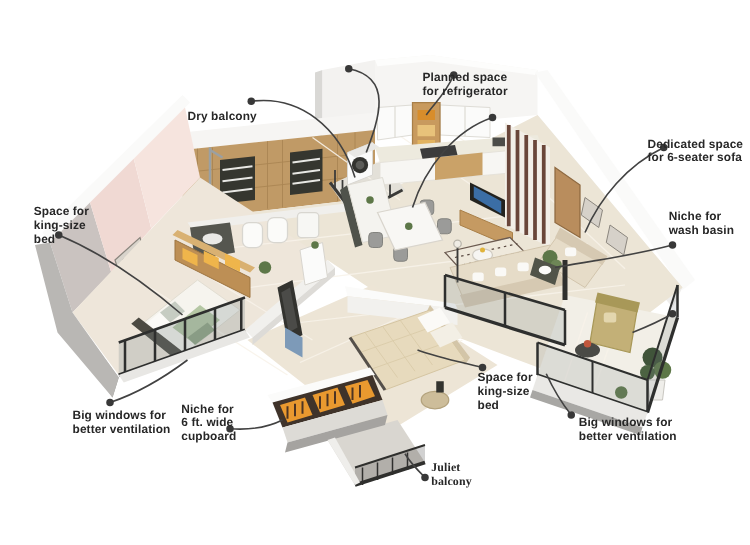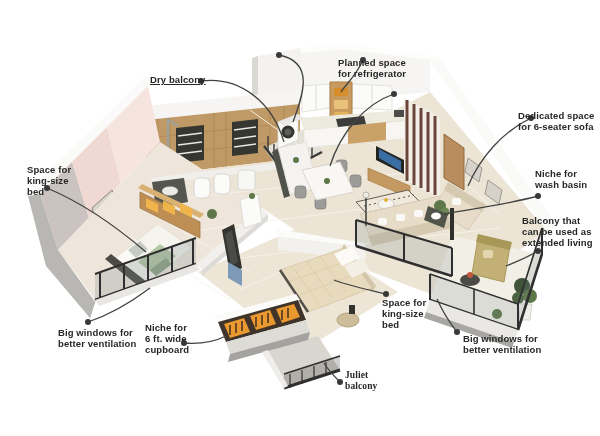--- a/index.html
+++ b/index.html
@@ -1,21 +1,21 @@
 <!DOCTYPE html>
 <html><head>
 <meta charset="utf-8">
 <style>
   html,body{margin:0;padding:0;background:#ffffff;}
   #stage{position:relative;width:600px;height:436px;background:#ffffff;overflow:hidden;
          font-family:"Liberation Sans", sans-serif;}
   #plan-svg,#leader-svg{position:absolute;left:0;top:0;}
   .co{position:absolute;font:700 9.5px/11px "Liberation Sans", sans-serif;color:#272727;
       white-space:pre-line;letter-spacing:0.1px;}
-  .co-dry{left:150px;top:74px;text-decoration:underline;}
+  .co-dry{left:150px;top:88px;}
   .co-wash{left:205px;top:36px;}
   .co-fridge{left:338px;top:36px;margin-top:21px;}
   .co-dining{left:399px;top:72px;}
   .co-sofa{left:518px;top:110px;}
   .co-kingL{left:27px;top:164px;}
   .co-basin{left:535px;top:168px;}
   .co-balcE{left:522px;top:215px;}
   .co-winL{left:58px;top:327px;}
   .co-cupb{left:145px;top:322px;}
   .co-kingB{left:382px;top:297px;}
@@ -429,23 +429,20 @@
   <div class="co co-dry">Dry balcony</div>
   <div class="co co-fridge">Planned space
 for refrigerator</div>
   <div class="co co-sofa">Dedicated space
 for 6-seater sofa</div>
   <div class="co co-kingL">Space for
 king-size
 bed</div>
   <div class="co co-basin">Niche for
 wash basin</div>
-  <div class="co co-balcE">Balcony that
-can be used as
-extended living</div>
   <div class="co co-winL">Big windows for
 better ventilation</div>
   <div class="co co-cupb">Niche for
 6 ft. wide
 cupboard</div>
   <div class="co co-kingB">Space for
 king-size
 bed</div>
   <div class="co co-juliet">Juliet
 balcony</div>

